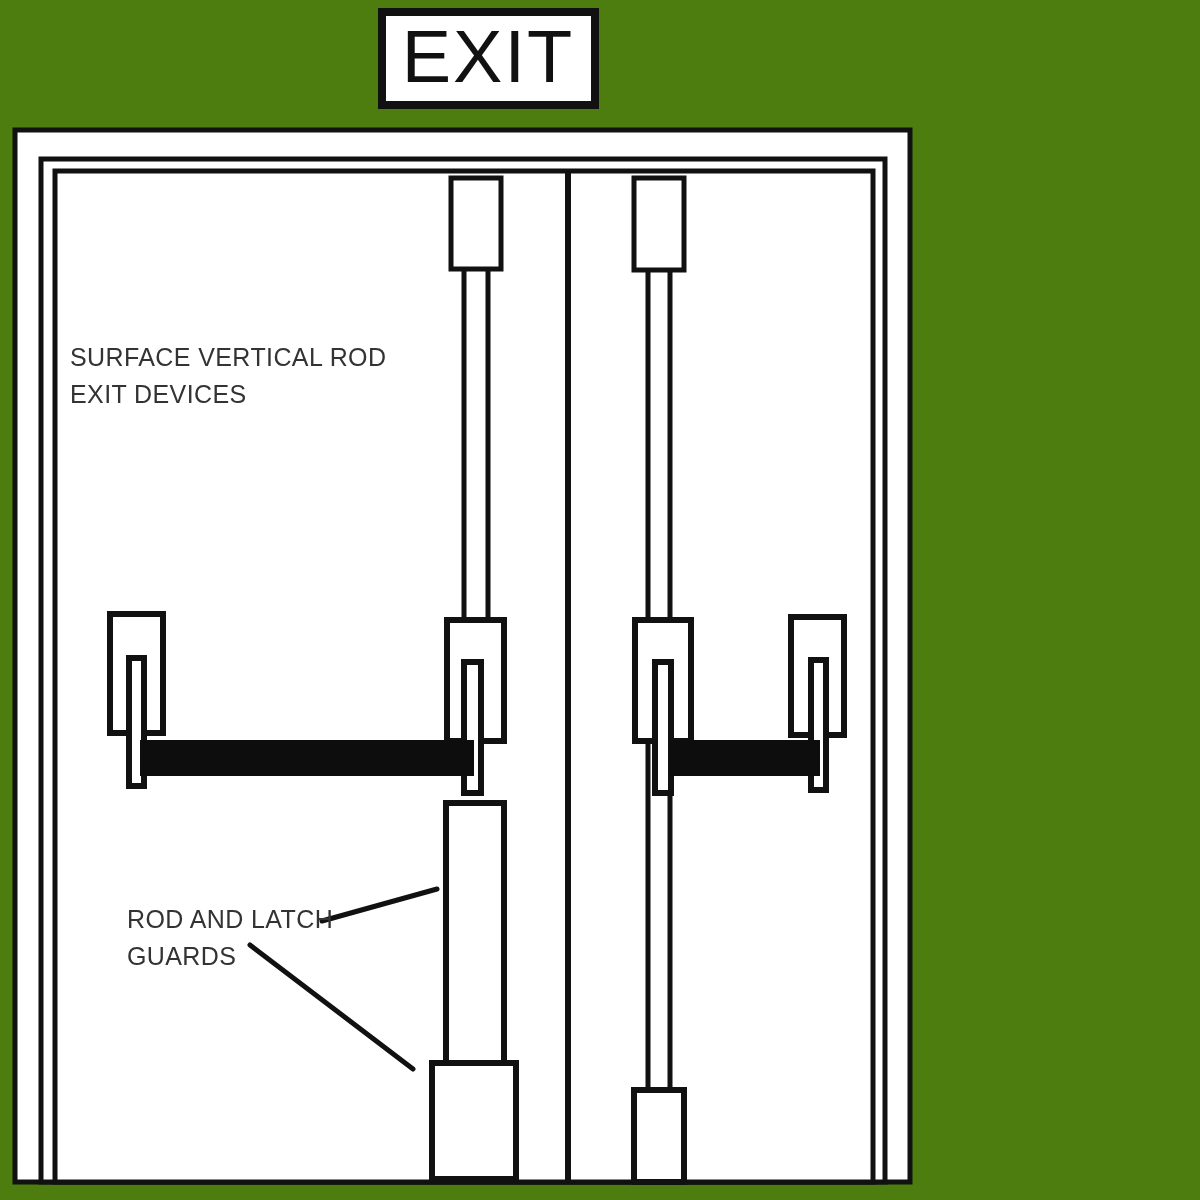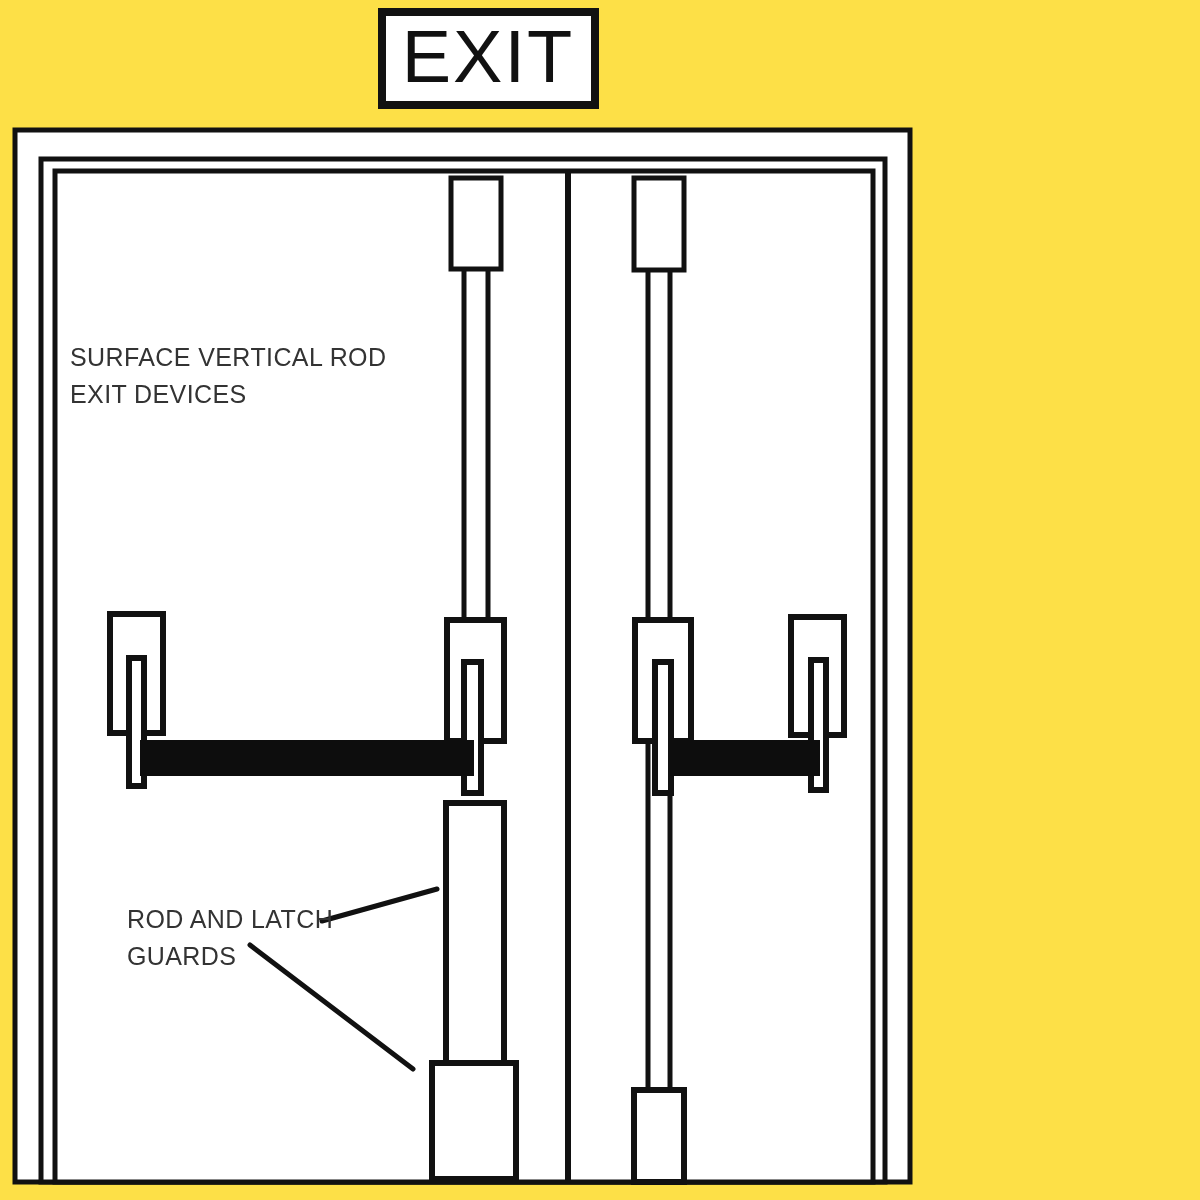--- a/index.html
+++ b/index.html
@@ -7,21 +7,21 @@
     padding: 0;
     background: #ffffff;
   }
   body {
     font-family: "Liberation Sans", sans-serif;
   }
   #diagram-root {
     position: relative;
     width: 1200px;
     height: 1200px;
-    background: #fde047;
+    background: #4d7c0f;
     overflow: hidden;
   }
   #diagram-svg {
     position: absolute;
     top: 0;
     left: 0;
     width: 1200px;
     height: 1200px;
     display: block;
   }

